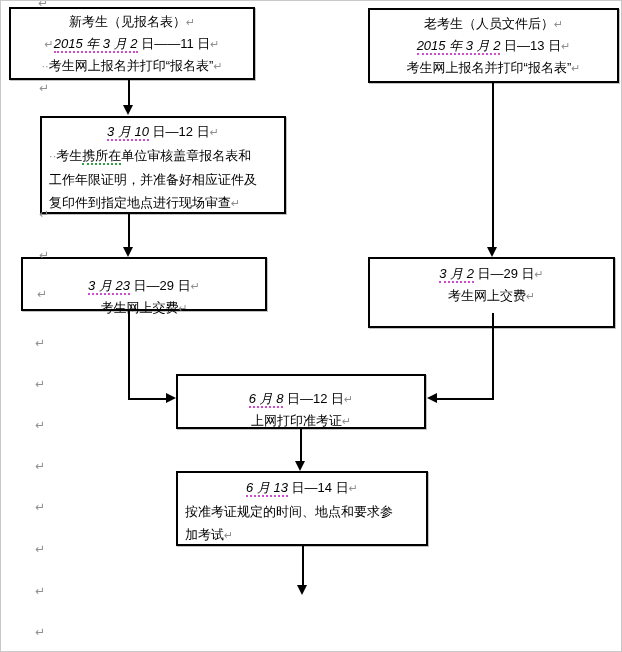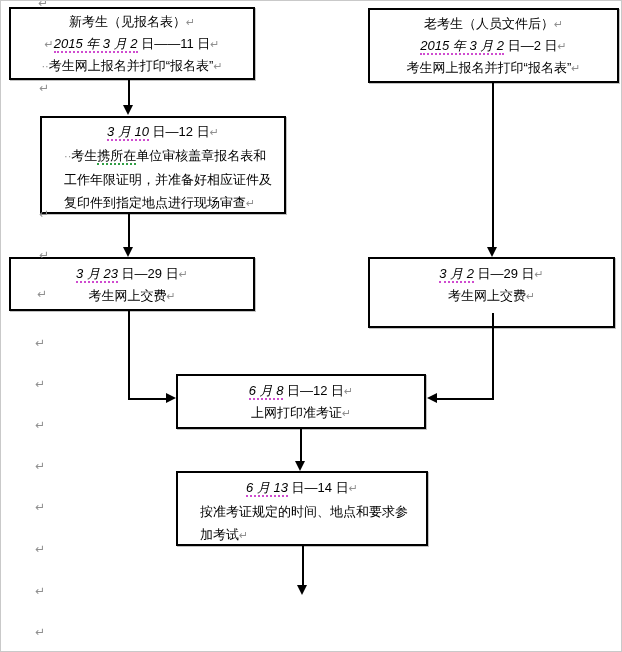--- a/index.html
+++ b/index.html
@@ -9,21 +9,21 @@
     font-family:"Liberation Sans","DejaVu Sans",sans-serif;
     font-size:13px; color:#000;
   }
   .box {
     position:absolute; border:2px solid #000; background:#fff;
     box-sizing:border-box; box-shadow:1px 1px 0 rgba(120,120,120,.45);
   }
   .line { line-height:22px; white-space:nowrap; }
   .lh23 .line { line-height:23px; }
   .center { text-align:center; }
-  .left-align { text-align:left; padding-left:22px; padding-right:3px; }
+  .left-align { text-align:left; padding-left:7px; padding-right:3px; }
   .u-purple { border-bottom:2px dotted #cf4ccf;font-style:italic; }
   .u-green  { border-bottom:2px dotted #2f9e44; }
   .mark { color:#909090; font-size:11px; }
   .loose-mark { position:absolute; color:#909090; font-size:12px; line-height:12px; }
   .vline, .hline { position:absolute; background:#000; }
   .vline { width:2px; }
   .hline { height:2px; }
   .arr { position:absolute; width:0; height:0; }
   .arr-down  { border-left:5px solid transparent; border-right:5px solid transparent; border-top:10px solid #000; }
   .arr-right { border-top:5px solid transparent; border-bottom:5px solid transparent; border-left:10px solid #000; }
@@ -35,42 +35,42 @@
 <div class="canvas">
 
   <div class="box center" style="left:8px; top:6px; width:246px; height:73px; padding-top:2px;">
     <div class="line"><span>新考生（见报名表）</span><span class="mark">↵</span></div>
     <div class="line"><span class="mark">↵</span><span class="u-purple">2015 年 3 月 2</span><span> 日——11 日</span><span class="mark">↵</span></div>
     <div class="line"><span class="mark">··</span><span>考生网上报名并打印“报名表”</span><span class="mark">↵</span></div>
   </div>
 
   <div class="box center" style="left:367px; top:7px; width:251px; height:75px; padding-top:3px;">
     <div class="line"><span>老考生（人员文件后）</span><span class="mark">↵</span></div>
-    <div class="line"><span class="u-purple">2015 年 3 月 2</span><span> 日—2 日</span><span class="mark">↵</span></div>
+    <div class="line"><span class="u-purple">2015 年 3 月 2</span><span> 日—13 日</span><span class="mark">↵</span></div>
     <div class="line"><span>考生网上报名并打印“报名表”</span><span class="mark">↵</span></div>
   </div>
 
   <div class="box lh23" style="left:8px; top:115px; width:246px; height:98px; padding-top:2px;margin-left:31px;">
     <div class="line center"><span class="u-purple">3 月 10</span><span> 日—12 日</span><span class="mark">↵</span></div>
     <div class="line left-align"><span class="mark">··</span><span>考生</span><span class="u-green">携所在</span><span>单位审核盖章报名表和</span></div>
     <div class="line left-align"><span>工作年限证明，并准备好相应证件及</span></div>
     <div class="line left-align"><span>复印件到指定地点进行现场审查</span><span class="mark">↵</span></div>
   </div>
 
-  <div class="box center" style="left:8px; top:256px; width:246px; height:54px; padding-top:4px;">
+  <div class="box center" style="left:20px; top:256px; width:246px; height:54px; padding-top:16px;">
     <div class="line"><span class="u-purple">3 月 23</span><span> 日—29 日</span><span class="mark">↵</span></div>
     <div class="line"><span>考生网上交费</span><span class="mark">↵</span></div>
   </div>
 
   <div class="box center" style="left:367px; top:256px; width:247px; height:71px; padding-top:4px;">
     <div class="line"><span class="u-purple">3 月 2</span><span> 日—29 日</span><span class="mark">↵</span></div>
     <div class="line"><span>考生网上交费</span><span class="mark">↵</span></div>
   </div>
 
-  <div class="box center" style="left:175px; top:373px; width:250px; height:55px; padding-top:4px;">
+  <div class="box center" style="left:175px; top:373px; width:250px; height:55px; padding-top:12px;">
     <div class="line"><span class="u-purple">6 月 8</span><span> 日—12 日</span><span class="mark">↵</span></div>
     <div class="line"><span>上网打印准考证</span><span class="mark">↵</span></div>
   </div>
 
   <div class="box lh23" style="left:175px; top:470px; width:252px; height:75px; padding-top:3px;">
     <div class="line center"><span class="u-purple">6 月 13</span><span> 日—14 日</span><span class="mark">↵</span></div>
     <div class="line left-align"><span>按准考证规定的时间、地点和要求参</span></div>
     <div class="line left-align"><span>加考试</span><span class="mark">↵</span></div>
   </div>
 

